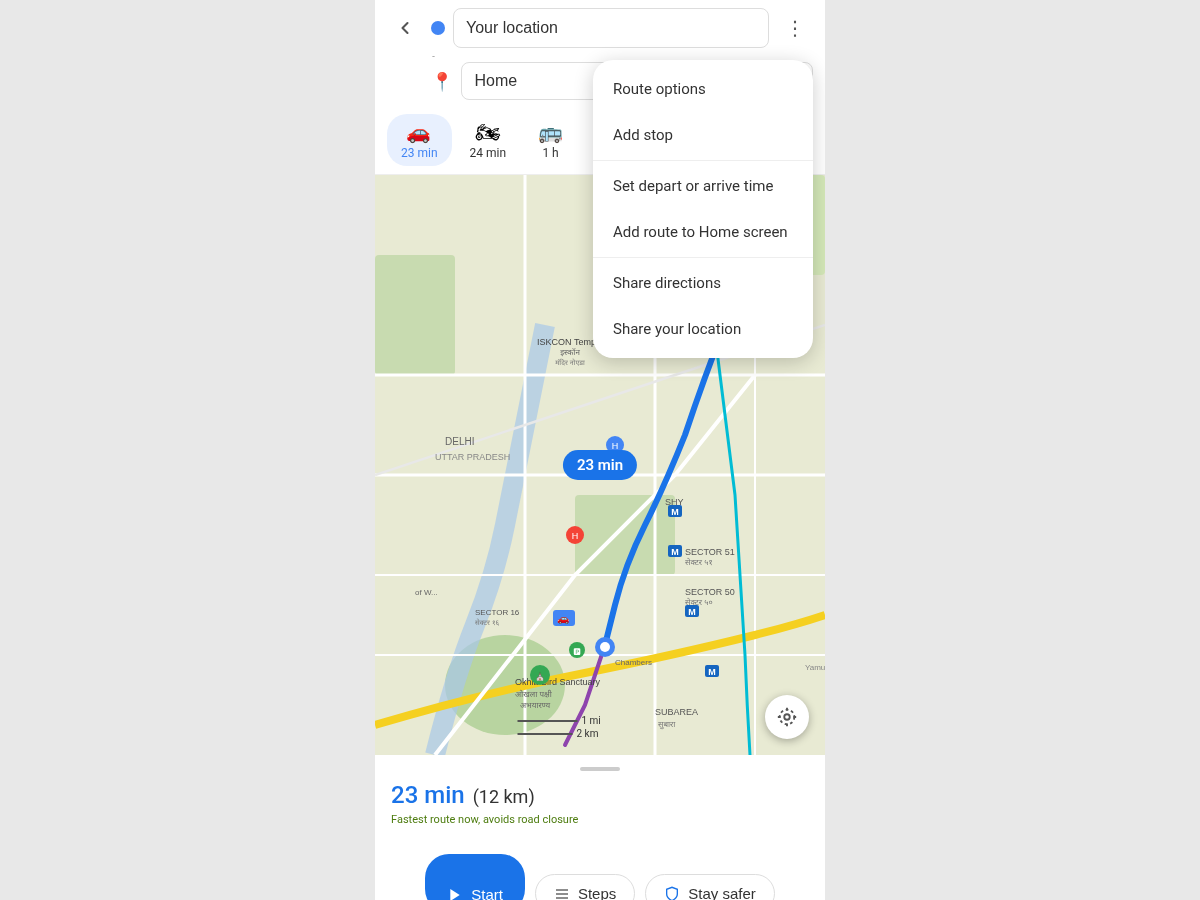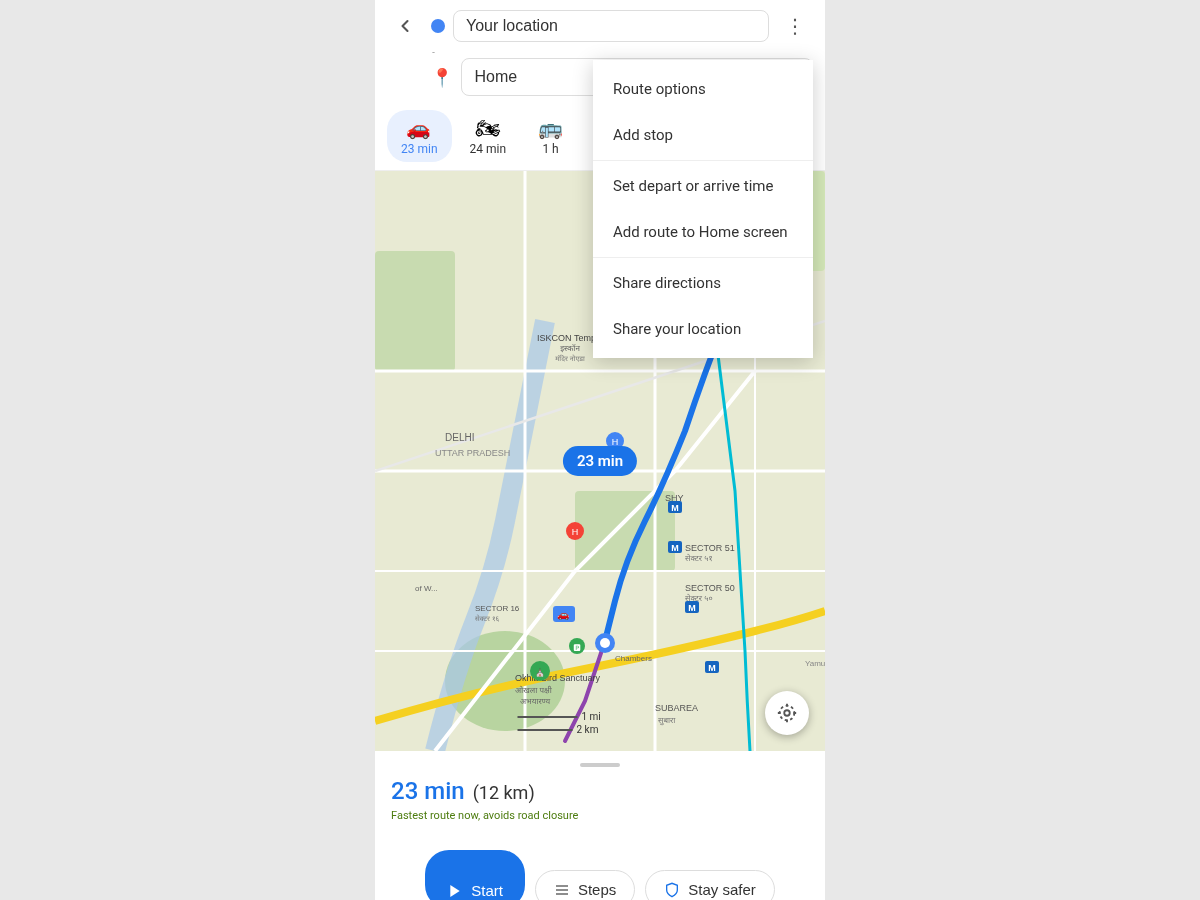--- a/index.html
+++ b/index.html
@@ -43,21 +43,21 @@
     }
     .location-dot {
       width: 14px;
       height: 14px;
       background: #4285F4;
       border-radius: 50%;
       flex-shrink: 0;
     }
     .search-input {
       flex: 1;
-      height: 32px;
+      height: 40px;
       border: 1px solid #ddd;
       border-radius: 8px;
       padding: 14px 12px;
       font-size: 16px;
       color: #333;
       background: #fff;
       outline: none;
     }
     .more-btn {
       width: 36px;
@@ -282,21 +282,21 @@
       cursor: pointer;
       margin-top: 20px;
     }
 
     
     .dropdown-menu {
       position: absolute;
       top: 60px;
       right: 12px;
       background: #fff;
-      border-radius: 0;
+      border-radius: 20px;
       box-shadow: 0 4px 20px rgba(0,0,0,0.2);
       z-index: 100;
       min-width: 220px;
       padding: 6px 0;
     }
     .dropdown-item {
       padding: 14px 20px;
       font-size: 15px;
       color: #333;
       cursor: pointer;

